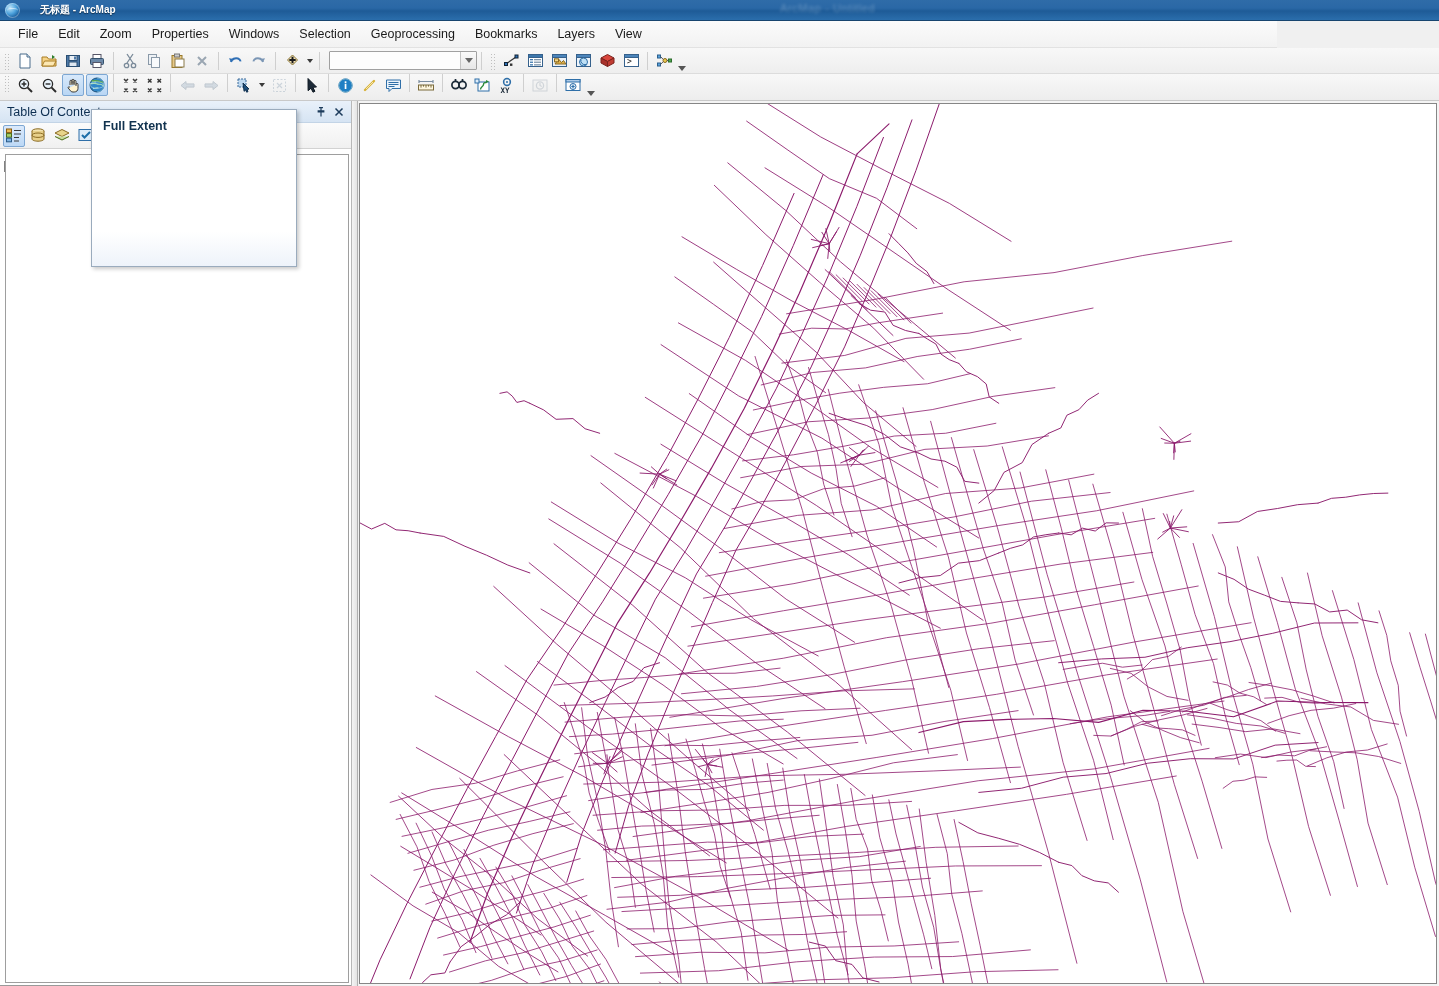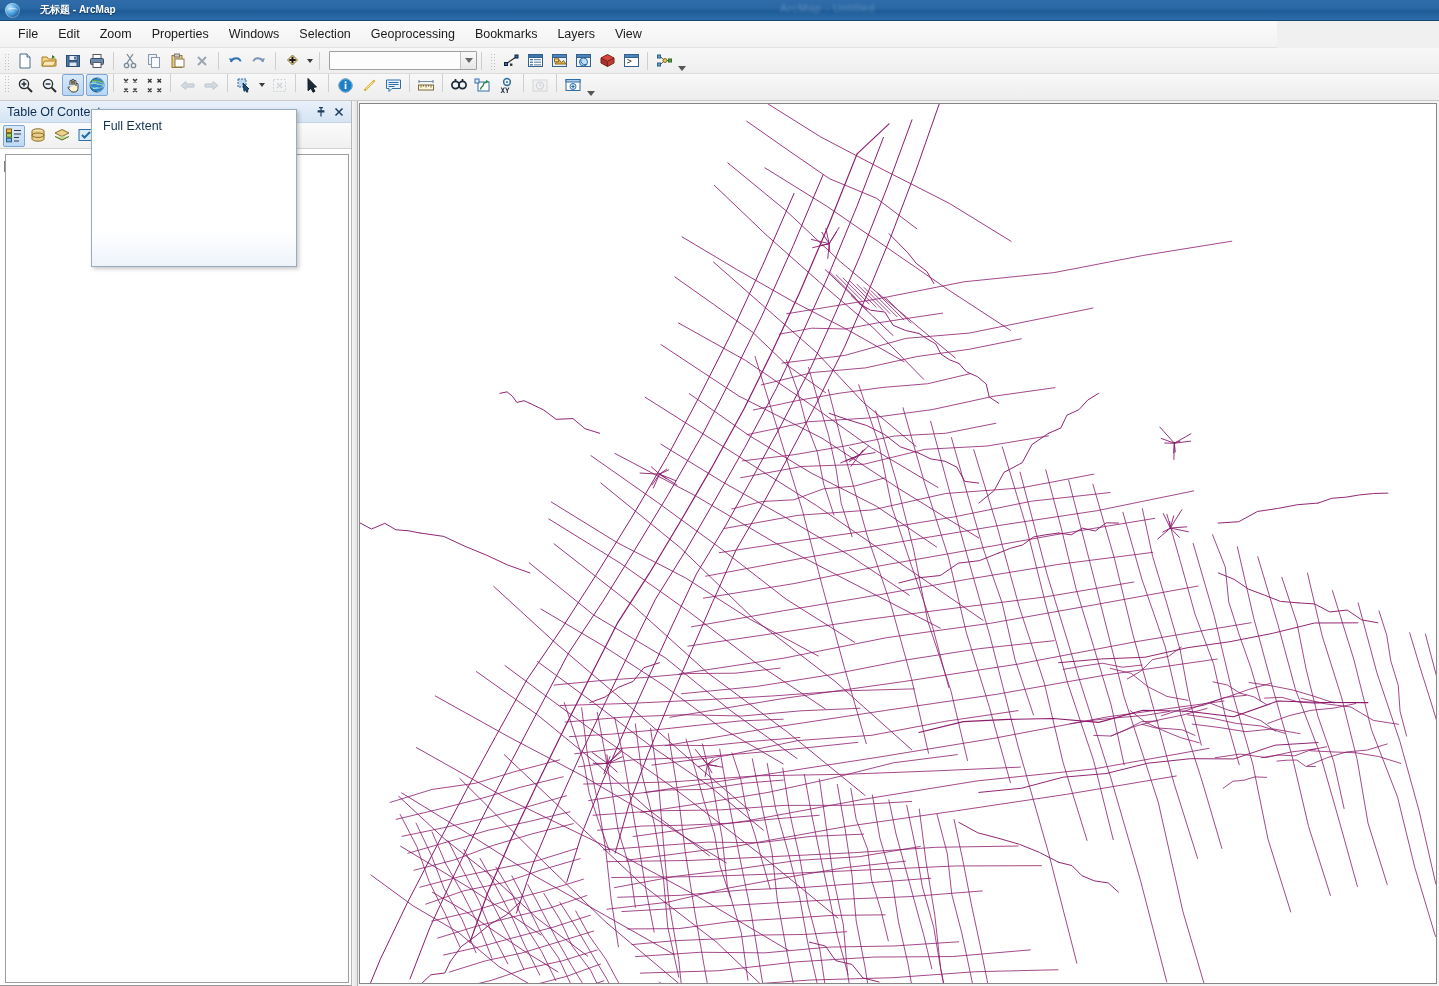--- a/index.html
+++ b/index.html
@@ -183,21 +183,21 @@
 
   
   #tooltip{
     position:absolute; left:91px; top:109px; width:206px; height:158px;
     background:linear-gradient(to bottom,#ffffff 0%,#ffffff 78%,#eef3fa 100%);
     border:1px solid #9aabbd;
     box-shadow:2px 2px 4px rgba(0,0,0,.22);
     padding:9px 10px 8px 11px;
     z-index:50;
   }
-  #tooltip .tt-title{ font-size:12.5px; font-weight:normal; color:#12334f; margin-bottom:9px; }
+  #tooltip .tt-title{ font-size:12.5px; font-weight:bold; color:#12334f; margin-bottom:9px; }
   #tooltip .tt-body{ font-size:12.2px; color:#1a3b57; line-height:16.8px; padding-left:10px; }
 </style>
 </head>
 <body>
 
 <div id="titlebar">
   <div class="ghost">ArcMap  -  Untitled</div>
   <div class="app-icon"></div>
   <div class="title-text">无标题 - ArcMap</div>
 </div>

